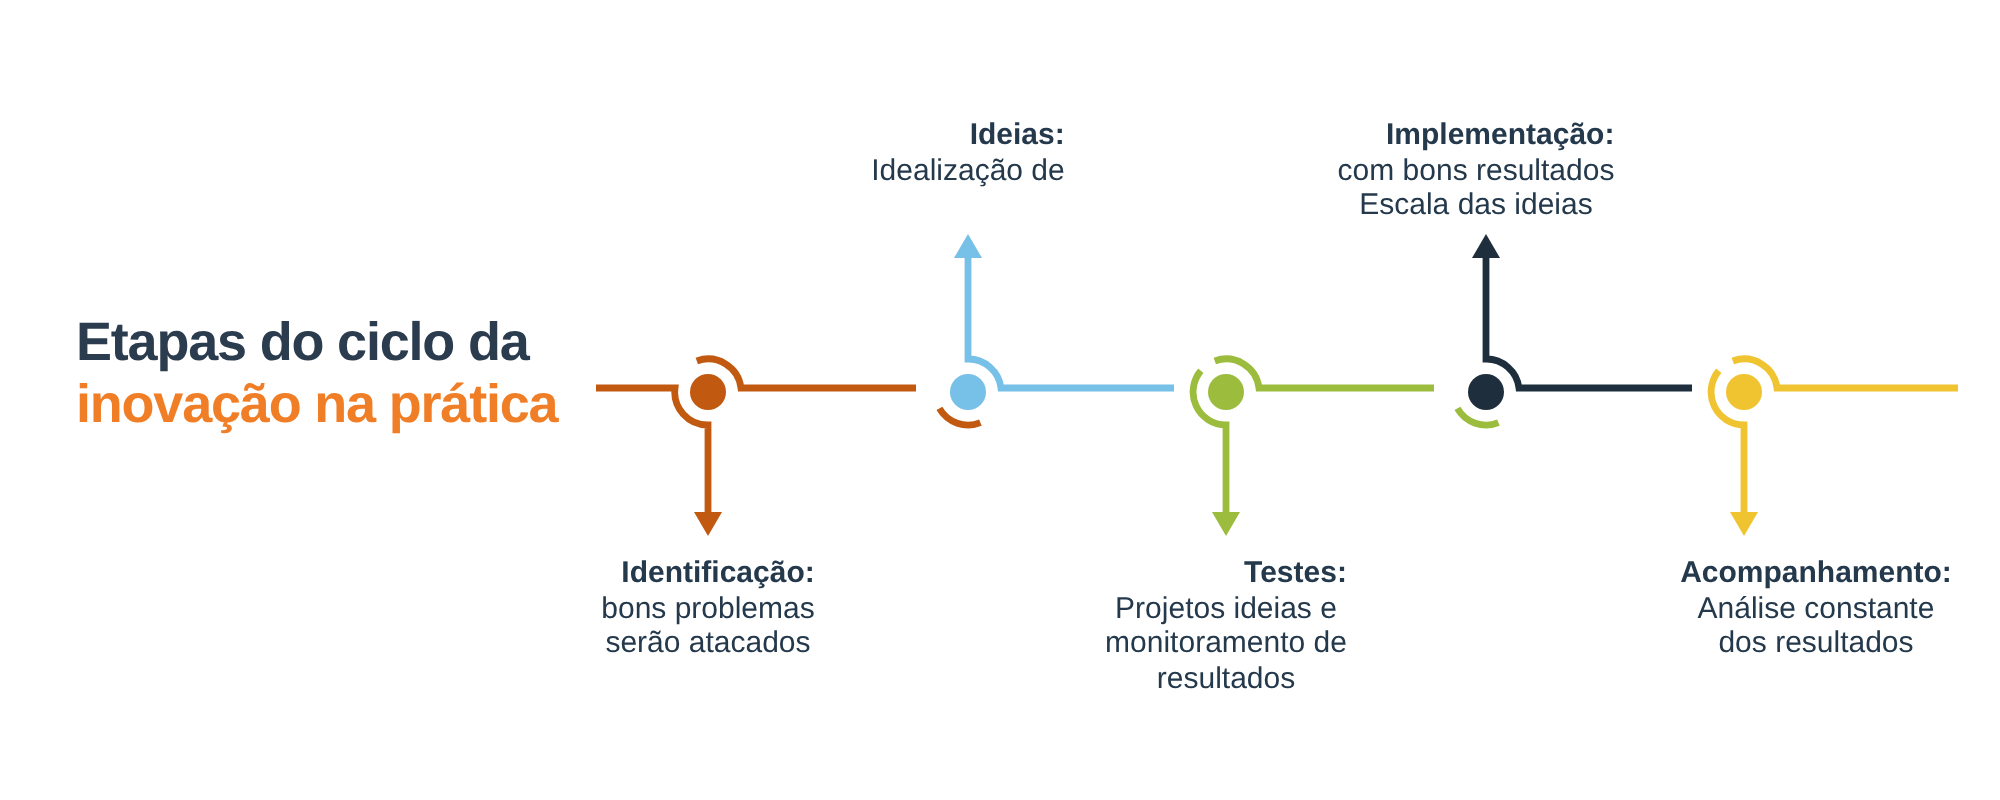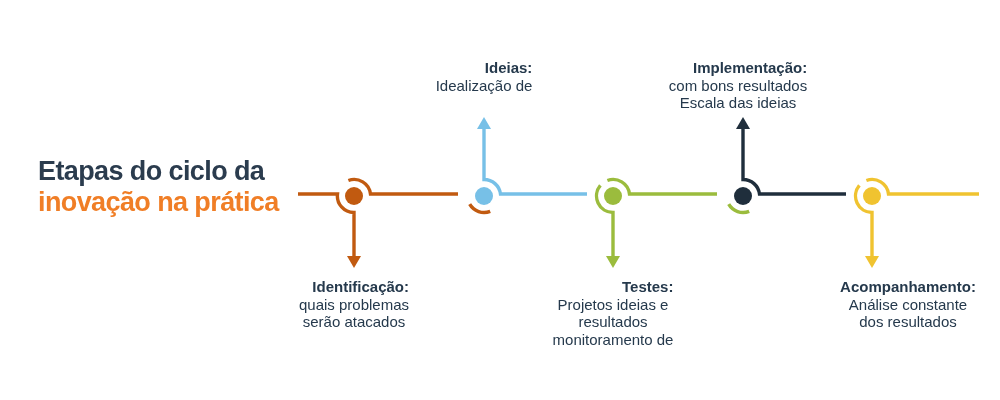--- a/index.html
+++ b/index.html
@@ -41,32 +41,32 @@
       <polygon points="736,129 750,129 743,117" fill="#1F2E3C"></polygon>
       <circle cx="743" cy="196" r="9" fill="#1F2E3C"></circle>
       <path d="M 859.4,185.4 A 16.5,16.5 0 0 0 872,212.5 V 257" fill="none" stroke="#F0C330" stroke-width="3.4"></path>
       <path d="M 866.4,180.5 A 16.5,16.5 0 0 1 888.5,194 H 979" fill="none" stroke="#F0C330" stroke-width="3.4"></path>
       <polygon points="865,256 879,256 872,268" fill="#F0C330"></polygon>
       <circle cx="872" cy="196" r="9" fill="#F0C330"></circle>
     </svg>
   <div id="labels">
       <div class="node-label" style="left: 354px; top: 278px;">
         <div class="hd">Identificação:</div>
-        <div>quais problemas</div>
+        <div>bons problemas</div>
         <div>serão atacados</div>
       </div>
       <div class="node-label" style="left: 484px; top: 59px;">
         <div class="hd">Ideias:</div>
         <div>Idealização de</div>
       </div>
       <div class="node-label" style="left: 613px; top: 278px;">
         <div class="hd">Testes:</div>
         <div>Projetos ideias e</div>
+        <div>monitoramento de</div>
         <div>resultados</div>
-        <div>monitoramento de</div>
       </div>
       <div class="node-label" style="left: 738px; top: 59px;">
         <div class="hd">Implementação:</div>
         <div>com bons resultados</div>
         <div>Escala das ideias</div>
       </div>
       <div class="node-label" style="left: 872px; top: 278px; margin-left: 36px;">
         <div class="hd">Acompanhamento:</div>
         <div>Análise constante</div>
         <div>dos resultados</div>

